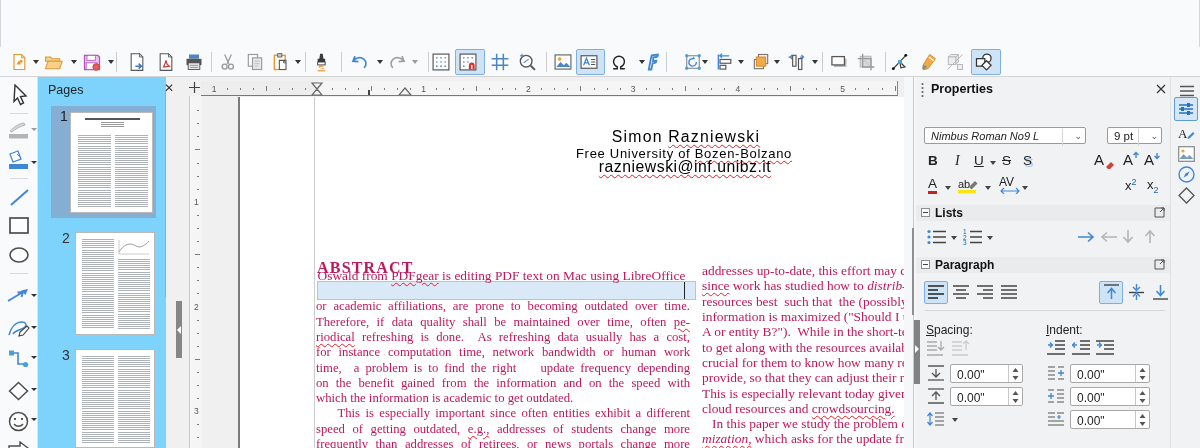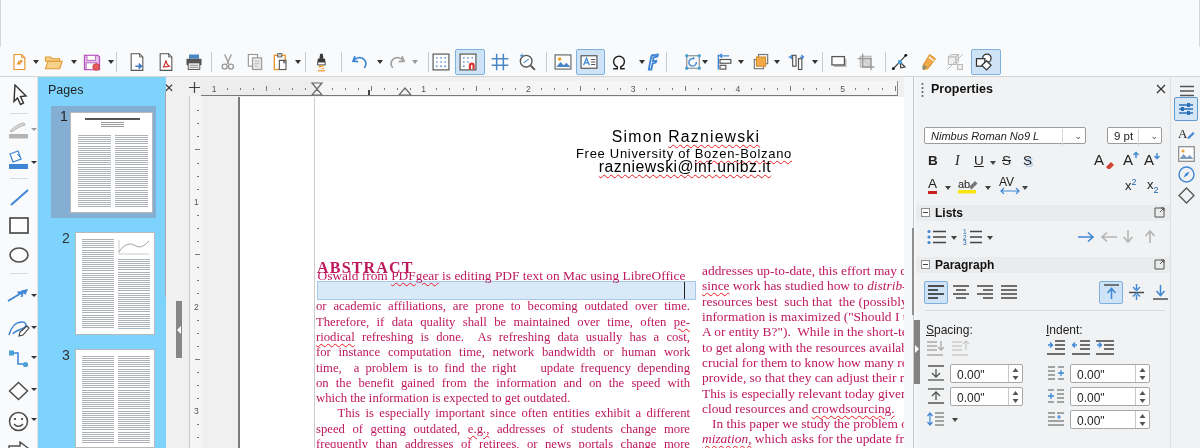--- a/index.html
+++ b/index.html
@@ -498,21 +498,21 @@
           <div class="abs" style="left:76.5px;top:183.5px;width:379px;height:19px;background:#d9e9f8;border:1px solid #a6c8ea;"></div>
           <div class="abs" style="left:444px;top:184.5px;width:1.4px;height:17px;background:#222;"></div>
           <div class="dline" style="left:77.5px;top:171px;">Oswald from <span class="sq">PDFgear</span> is editing PDF text on Mac using LibreOffice</div>
           <div id="lcol" class="abs" style="left:76px;top:202.4px;width:374px;">
             <div class="dline jline" style="top:0">or academic affiliations, are prone to becoming outdated over time.</div>
             <div class="dline jline" style="top:15.3px">Therefore, if data quality shall be maintained over time, often <span class="sq">pe-</span></div>
             <div class="dline jline" style="top:30.6px"><span class="sq">riodical</span> refreshing is done.&nbsp; As refreshing data usually has a cost,</div>
             <div class="dline jline" style="top:45.9px">for instance computation time, network bandwidth or human work</div>
             <div class="dline jline" style="top:61.2px">time,&nbsp; a problem is to find the right&nbsp;&nbsp;&nbsp; update frequency depending</div>
             <div class="dline jline" style="top:76.5px">on the benefit gained from the information and on the speed with</div>
-            <div class="dline" style="top:91.8px;font-size:12.7px;">which the information is expected to get outdated.</div>
+            <div class="dline" style="top:91.8px;font-size:12.7px;">which the information is academic to get outdated.</div>
             <div class="dline jline" style="top:107.1px">&nbsp;&nbsp;&nbsp;&nbsp;This is especially important since often entities exhibit a different</div>
             <div class="dline jline" style="top:122.4px">speed of getting outdated, <span class="sq">e.g.,</span> addresses of students change more</div>
             <div class="dline jline" style="top:137.7px">frequently than addresses of retirees, or news portals change more</div>
           </div>
           <div id="rcol" class="abs" style="left:462px;top:166.2px;width:240px;">
             <div class="dline" style="top:0">addresses up-to-date, this effort may co</div>
             <div class="dline" style="top:15.3px"><span class="sq">since</span> work has studied how to <i>distrib-</i></div>
             <div class="dline" style="top:30.6px">resources best&nbsp; such that&nbsp; the (possibly</div>
             <div class="dline" style="top:45.9px">information is maximized ("Should I u</div>
             <div class="dline" style="top:61.2px">A or entity B?").&nbsp; While in the short-te</div>

